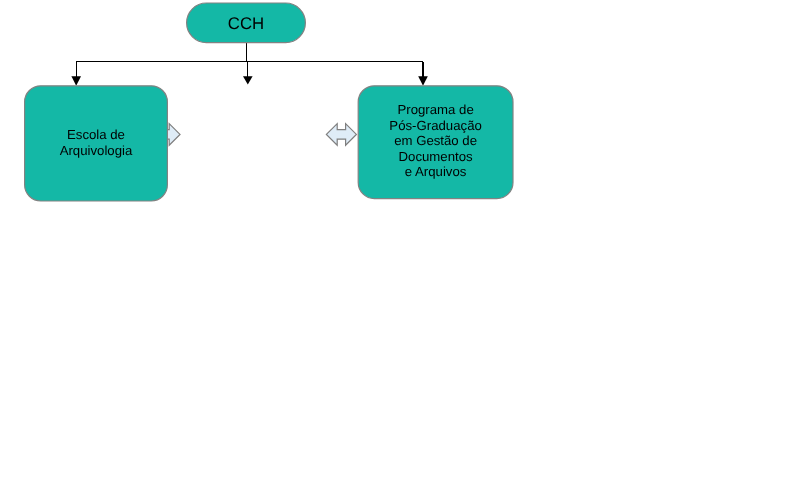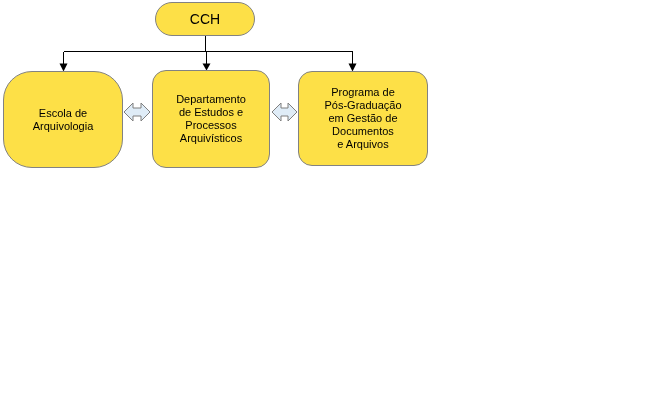--- a/index.html
+++ b/index.html
@@ -16,39 +16,39 @@
     left: 0; top: 0;
     width: 654px; height: 400px;
     pointer-events: none;
   }
   .tree-line { stroke: #000000; stroke-width: 1; fill: none; shape-rendering: crispEdges; }
   .tree-arrowhead { fill: #000000; stroke: none; }
   .double-arrow { fill: #dfecf7; stroke: #7f7f7f; stroke-width: 1; }
   .node {
     position: absolute;
     box-sizing: border-box;
-    background: #fde047;
+    background: #14b8a6;
     border: 1px solid #828282;
     border-radius: 14px;
     display: flex;
     align-items: center;
     justify-content: center;
     text-align: center;
     color: #000000;
     font-size: 11px;
     line-height: 13px;
   }
   .node .lbl { white-space: pre-line; }
   .node.root {
     left: 155px; top: 2px; width: 100px; height: 34px;
     border-radius: 17px;
     font-size: 14px;
     line-height: 16px;
   }
-  .node.child-0 { left: 3px;   top: 71px; width: 120px; height: 97px; border-radius: 29px; }
+  .node.child-0 { left: 20px;   top: 71px; width: 120px; height: 97px; }
   .node.child-1 { left: 152px; top: 70px; width: 118px; height: 98px; }
   .node.child-2 { left: 298px; top: 71px; width: 130px; height: 95px; justify-content: center; }
 </style>
 </head>
 <body>
 
 <div class="stage">
 
   <svg class="connector-layer" viewBox="0 0 654 400">
 
@@ -72,26 +72,20 @@
 
   <div class="node root">
     <span class="lbl">CCH</span>
   </div>
 
   <div class="node child-0">
     <span class="lbl">Escola de
 Arquivologia</span>
   </div>
 
-  <div class="node child-1">
-    <span class="lbl">Departamento
-de Estudos e
-Processos
-Arquivísticos</span>
-  </div>
 
   <div class="node child-2">
     <span class="lbl">Programa de
 Pós-Graduação
 em Gestão de
 Documentos
 e Arquivos</span>
   </div>
 
 </div>

